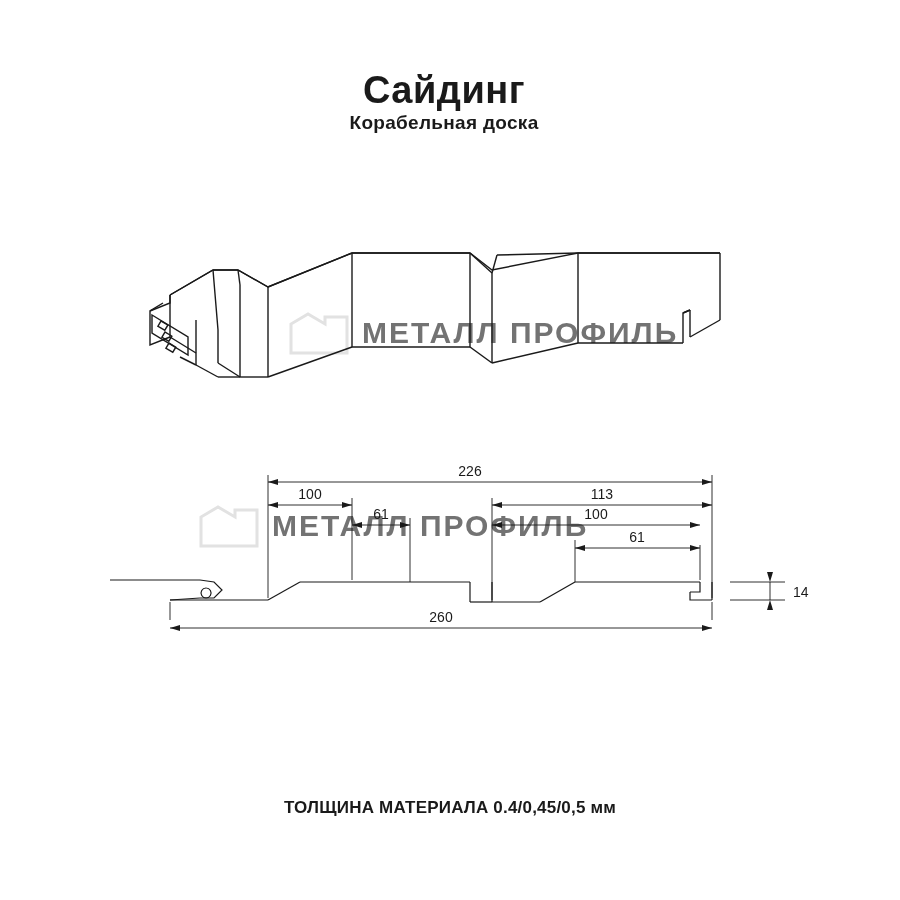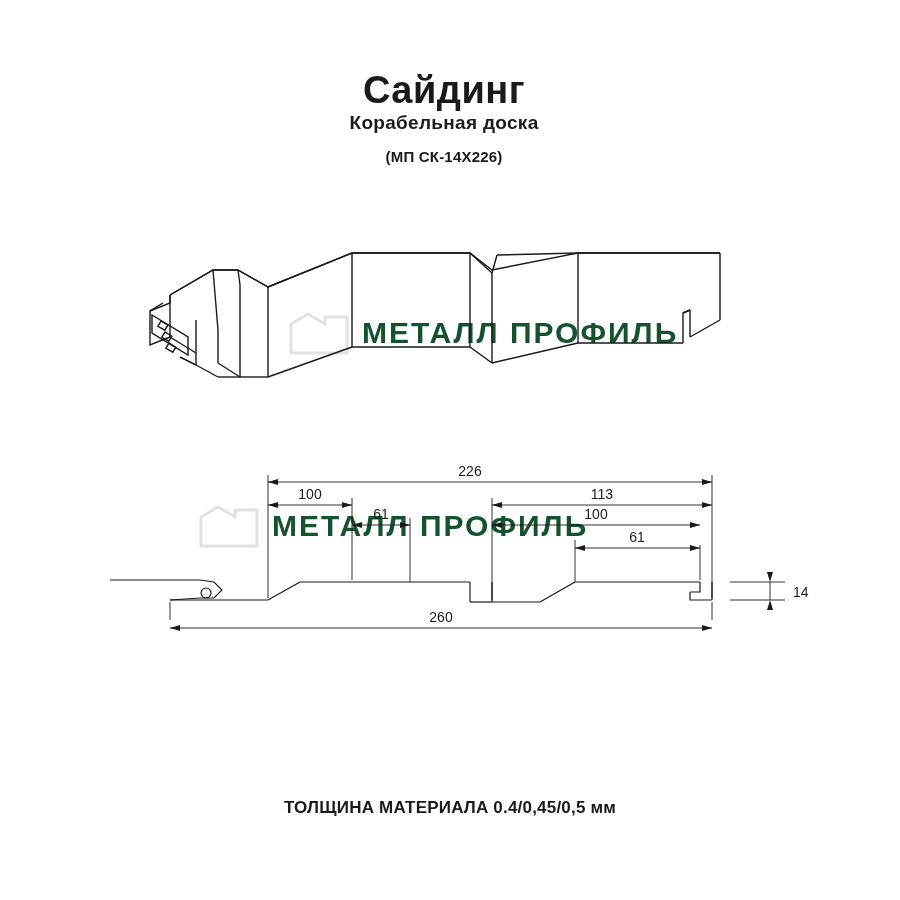--- a/index.html
+++ b/index.html
@@ -62,42 +62,41 @@
     left: 0;
   }
   #iso-drawing { top: 225px; width: 900px; height: 185px; }
   #section-drawing { top: 440px; width: 900px; height: 250px; }
 
   
   .wm {
     position: absolute;
     pointer-events: none;
     user-select: none;
-    color: #14532d;
+    color: #737373;
     font-weight: bold;
     font-size: 30px;
     letter-spacing: 2px;
     white-space: nowrap;
     display: flex;
     align-items: center;
     gap: 12px;
   }
   #wm-top { left: 288px; top: 310px; }
   #wm-bottom { left: 198px; top: 503px; }
   .wm-mark { display: block; }
 </style>
 </head>
 <body>
 
 <div id="page">
 
   <div class="header">
     <div class="title">Сайдинг</div>
     <div class="subtitle">Корабельная доска</div>
-    <div class="code">(МП СК-14Х226)</div>
   </div>
 
   <div class="wm" id="wm-top">
     <svg class="wm-mark" width="62" height="46" viewBox="0 0 62 46">
       <path d="M3 43 L3 14 L20 4 L37 14 L37 7 L59 7 L59 43 Z" fill="none" stroke="#e2e2e2" stroke-width="3"></path>
     </svg>
     <span>МЕТАЛЛ ПРОФИЛЬ</span>
   </div>
 
   <svg class="drawing" id="iso-drawing" viewBox="0 0 900 185">

